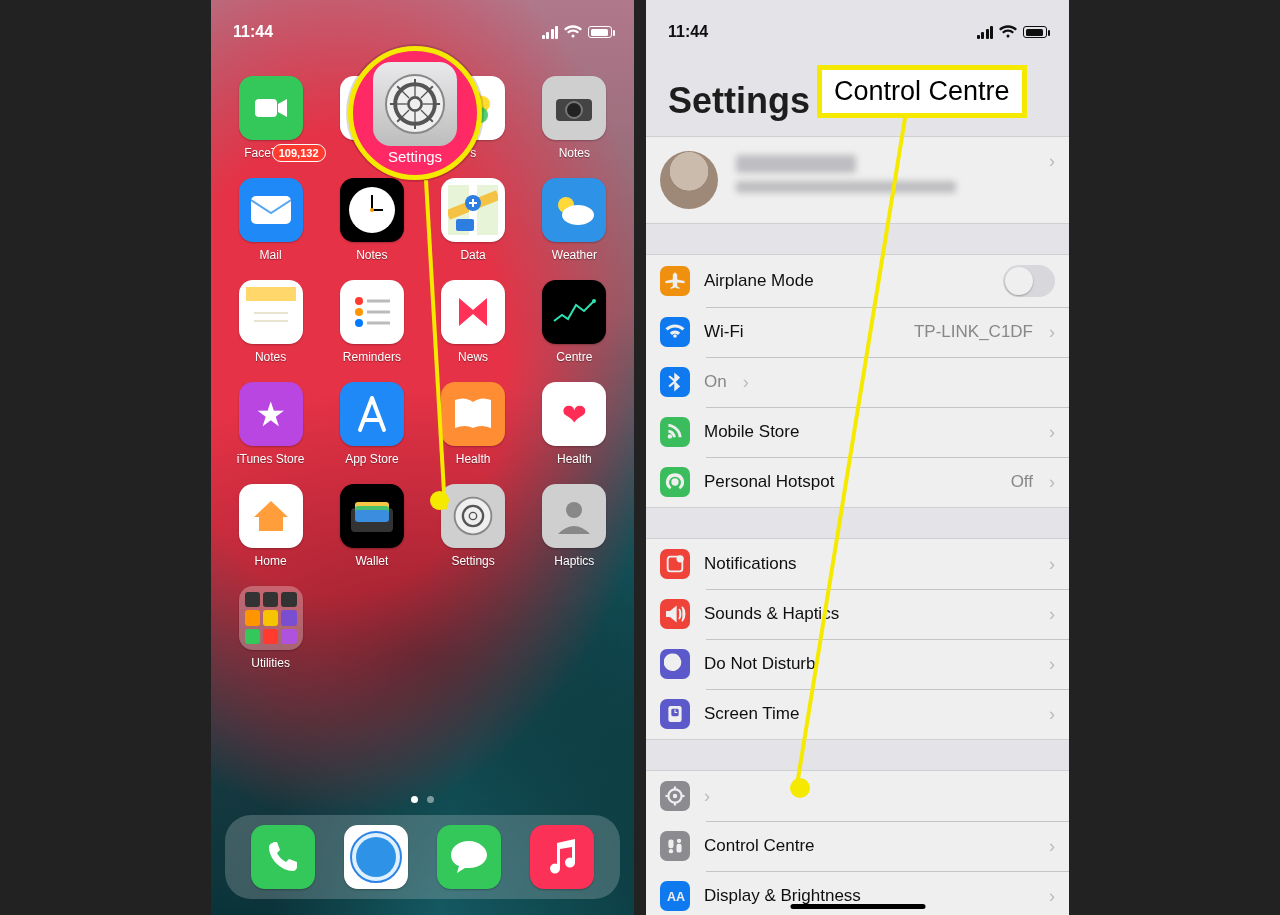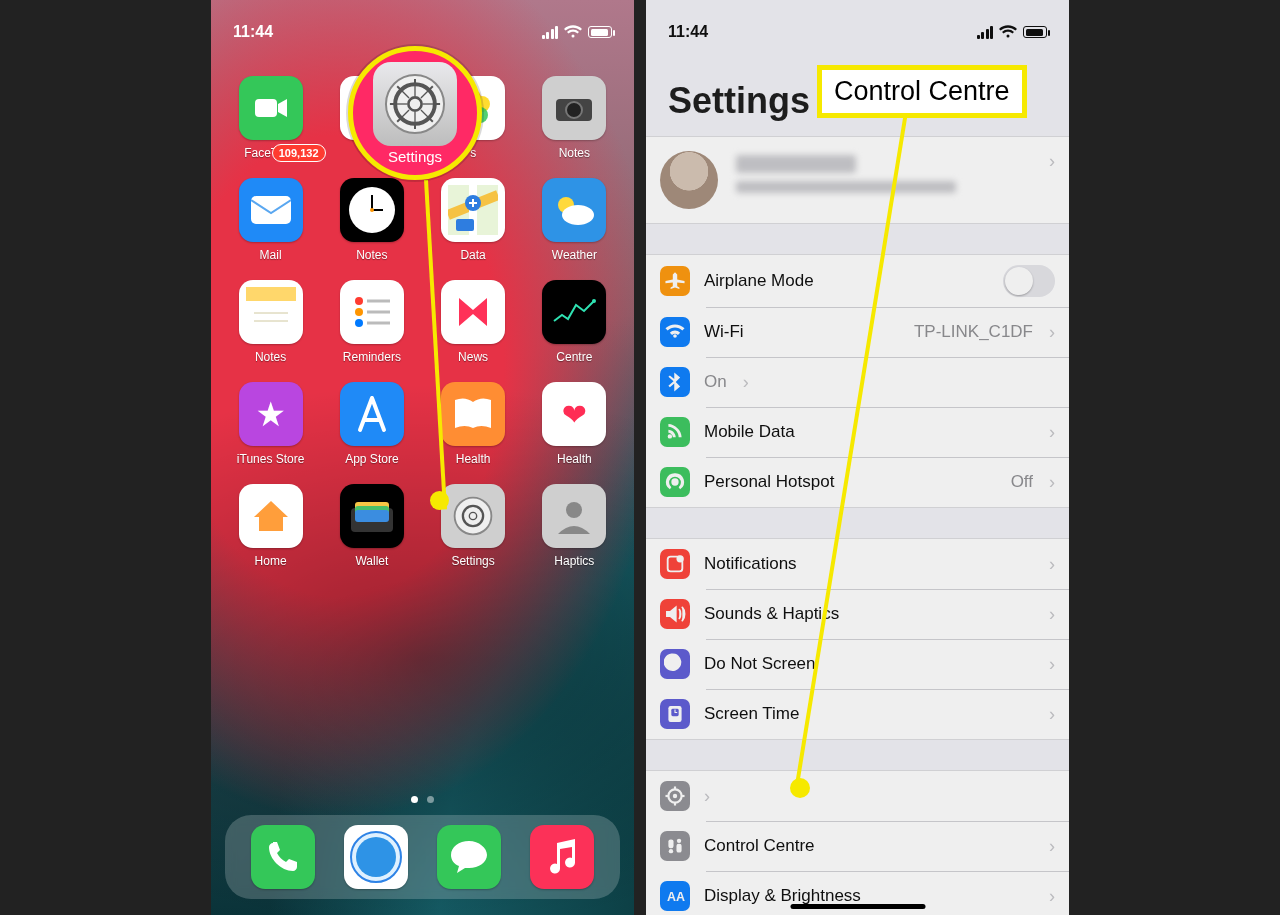--- a/index.html
+++ b/index.html
@@ -327,20 +327,36 @@
           <div class="app-label">Settings</div>
         </div>
         <div class="app">
           <div class="tile" style="background: rgb(207, 207, 207);">
             <svg width="40" height="40" viewBox="0 0 40 40">
               <circle cx="20" cy="14" r="8" fill="#888"></circle>
               <path d="M4 38 Q20 22 36 38 Z" fill="#888"></path>
             </svg>
           </div>
           <div class="app-label">Haptics</div>
+        </div>
+        <div class="app">
+          <div class="tile" style="background: rgba(255, 255, 255, 0.28); padding: 0px;">
+            <div style="display:grid;grid-template-columns:repeat(3,1fr);gap:3px;padding:6px;width:100%;height:100%">
+              <i style="background:#333;border-radius:3px"></i>
+              <i style="background:#333;border-radius:3px"></i>
+              <i style="background:#333;border-radius:3px"></i>
+              <i style="background:#ff9500;border-radius:3px"></i>
+              <i style="background:#f6c400;border-radius:3px"></i>
+              <i style="background:#7a4ed0;border-radius:3px"></i>
+              <i style="background:#34c759;border-radius:3px"></i>
+              <i style="background:#ff3b30;border-radius:3px"></i>
+              <i style="background:#af52de;border-radius:3px"></i>
+            </div>
+          </div>
+          <div class="app-label">Utilities</div>
         </div>
         <div></div>
         <div></div>
         <div></div>
       </div>
 
     <div class="dots">
       <span class="dot active"></span>
       <span class="dot off"></span>
     </div>
@@ -478,21 +494,21 @@
             </div>
             <div class="row-value">On</div>
             <span class="chev">›</span>
           </div>
           <div class="row">
             <div class="ic" style="background: rgb(52, 199, 89);">
               <svg width="22" height="22" viewBox="0 0 30 30">
                 <path d="M6 4c9 0 18 9 18 18h-4c0-7-7-14-14-14zM6 12c5 0 10 5 10 10h-4c0-3-3-6-6-6zM8 24a3 3 0 100-6 3 3 0 000 6z" fill="#fff"></path>
               </svg>
             </div>
-            <div class="row-label">Mobile Data</div>
+            <div class="row-label">Mobile Store</div>
             <span class="chev">›</span>
           </div>
           <div class="row">
             <div class="ic" style="background: rgb(52, 199, 89);">
               <svg width="22" height="22" viewBox="0 0 30 30">
                 <path d="M15 3a12 12 0 00-7 22l2-3a8 8 0 1110 0l2 3A12 12 0 0015 3zm0 7a5 5 0 100 10 5 5 0 000-10z" fill="#fff"></path>
               </svg>
             </div>
             <div class="row-label">Personal Hotspot</div>
             <div class="row-value">Off</div>
@@ -518,21 +534,21 @@
             </div>
             <div class="row-label">Sounds &amp; Haptics</div>
             <span class="chev">›</span>
           </div>
           <div class="row">
             <div class="ic" style="background: rgb(88, 86, 214);">
               <svg width="22" height="22" viewBox="0 0 30 30">
                 <path d="M20 4A12 12 0 108 24 12 12 0 0020 4z" fill="#fff"></path>
               </svg>
             </div>
-            <div class="row-label">Do Not Screen</div>
+            <div class="row-label">Do Not Disturb</div>
             <span class="chev">›</span>
           </div>
           <div class="row">
             <div class="ic" style="background: rgb(88, 86, 214);">
               <svg width="22" height="22" viewBox="0 0 30 30">
                 <rect x="6" y="4" width="18" height="22" rx="3" fill="#fff"></rect>
                 <rect x="10" y="8" width="10" height="10" rx="2" fill="#5856d6"></rect>
                 <path d="M15 9v4h3" stroke="#fff" stroke-width="1.5" fill="none"></path>
               </svg>
             </div>

